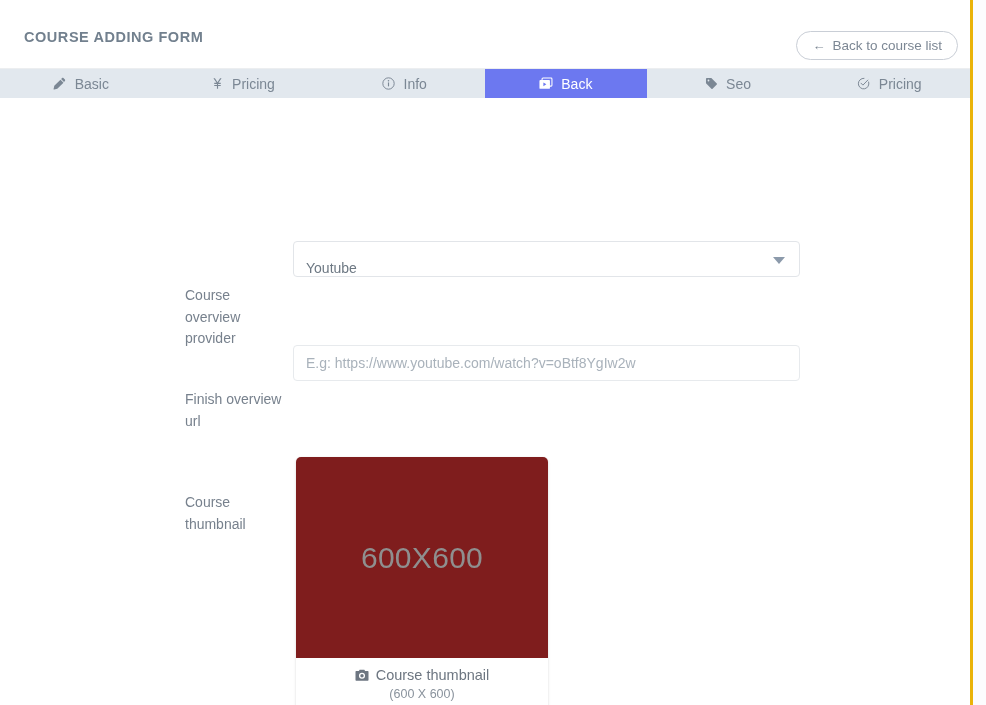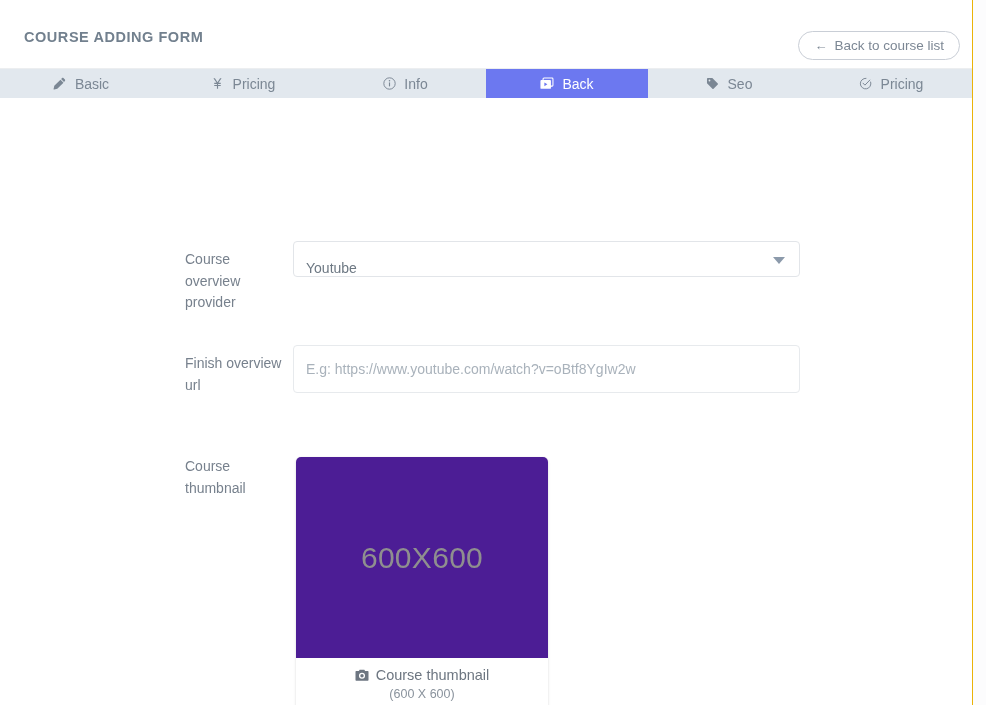--- a/index.html
+++ b/index.html
@@ -14,21 +14,21 @@
     position: relative;
     width: 986px; height: 705px;
     background: #fcfcfd;
   }
   .card {
     position: absolute;
     left: 0; top: 0;
     width: 973px;
     height: 705px;
     background: #ffffff;
-    border-right: 1px solid #eab308;
+    border-right: 3px solid #eab308;
   }
 
   
   .header {
     position: relative;
     height: 69px;
     background: #ffffff;
     border-bottom: 1px solid #eceef0;
   }
   .header-title {
@@ -115,53 +115,54 @@
     right: 14px; top: 15px;
     width: 0; height: 0;
     border-left: 6.5px solid transparent;
     border-right: 6.5px solid transparent;
     border-top: 7px solid #8c9aab;
   }
 
   .url-box {
     position: absolute;
     left: 293px; top: 247px;
-    width: 507px; height: 48px;
+    width: 507px; height: 36px;
     border: 1px solid #e7eaed;
     border-radius: 4px;
     background: #ffffff;
     padding: 0 12px;
     font-size: 14px;
     color: #3b82f6;
     font-family: "Liberation Sans", sans-serif;
   }
   .url-box::placeholder { color: #a9b2bb; opacity: 1; }
 
   .lbl-provider { position: absolute; left: 185px; top: 151px; width: 100px; }
   .lbl-url      { position: absolute; left: 185px; top: 255px; width: 100px; }
   .lbl-thumb    { position: absolute; left: 185px; top: 358px; width: 100px; }
   .lbl-abs {
     font-size: 14px;
     line-height: 21.5px;
     color: #77818d;
+    margin-top: 36px;
   }
 
   .thumb-card {
     position: absolute;
     left: 296px; top: 359px;
     width: 252px;
     background: #ffffff;
     border-radius: 5px;
     box-shadow: 0 1px 3px rgba(0,0,0,0.12), 0 0 1px rgba(0,0,0,0.10);
     overflow: hidden;
     cursor: pointer;
   }
   .thumb-img {
     height: 201px;
-    background: #4c1d95;
+    background: #7f1d1d;
     display: flex;
     align-items: center;
     justify-content: center;
     font-size: 30px;
     color: #8f8f8f;
     letter-spacing: 0.3px;
   }
   .thumb-foot {
     padding: 9px 0 11px;
     text-align: center;

